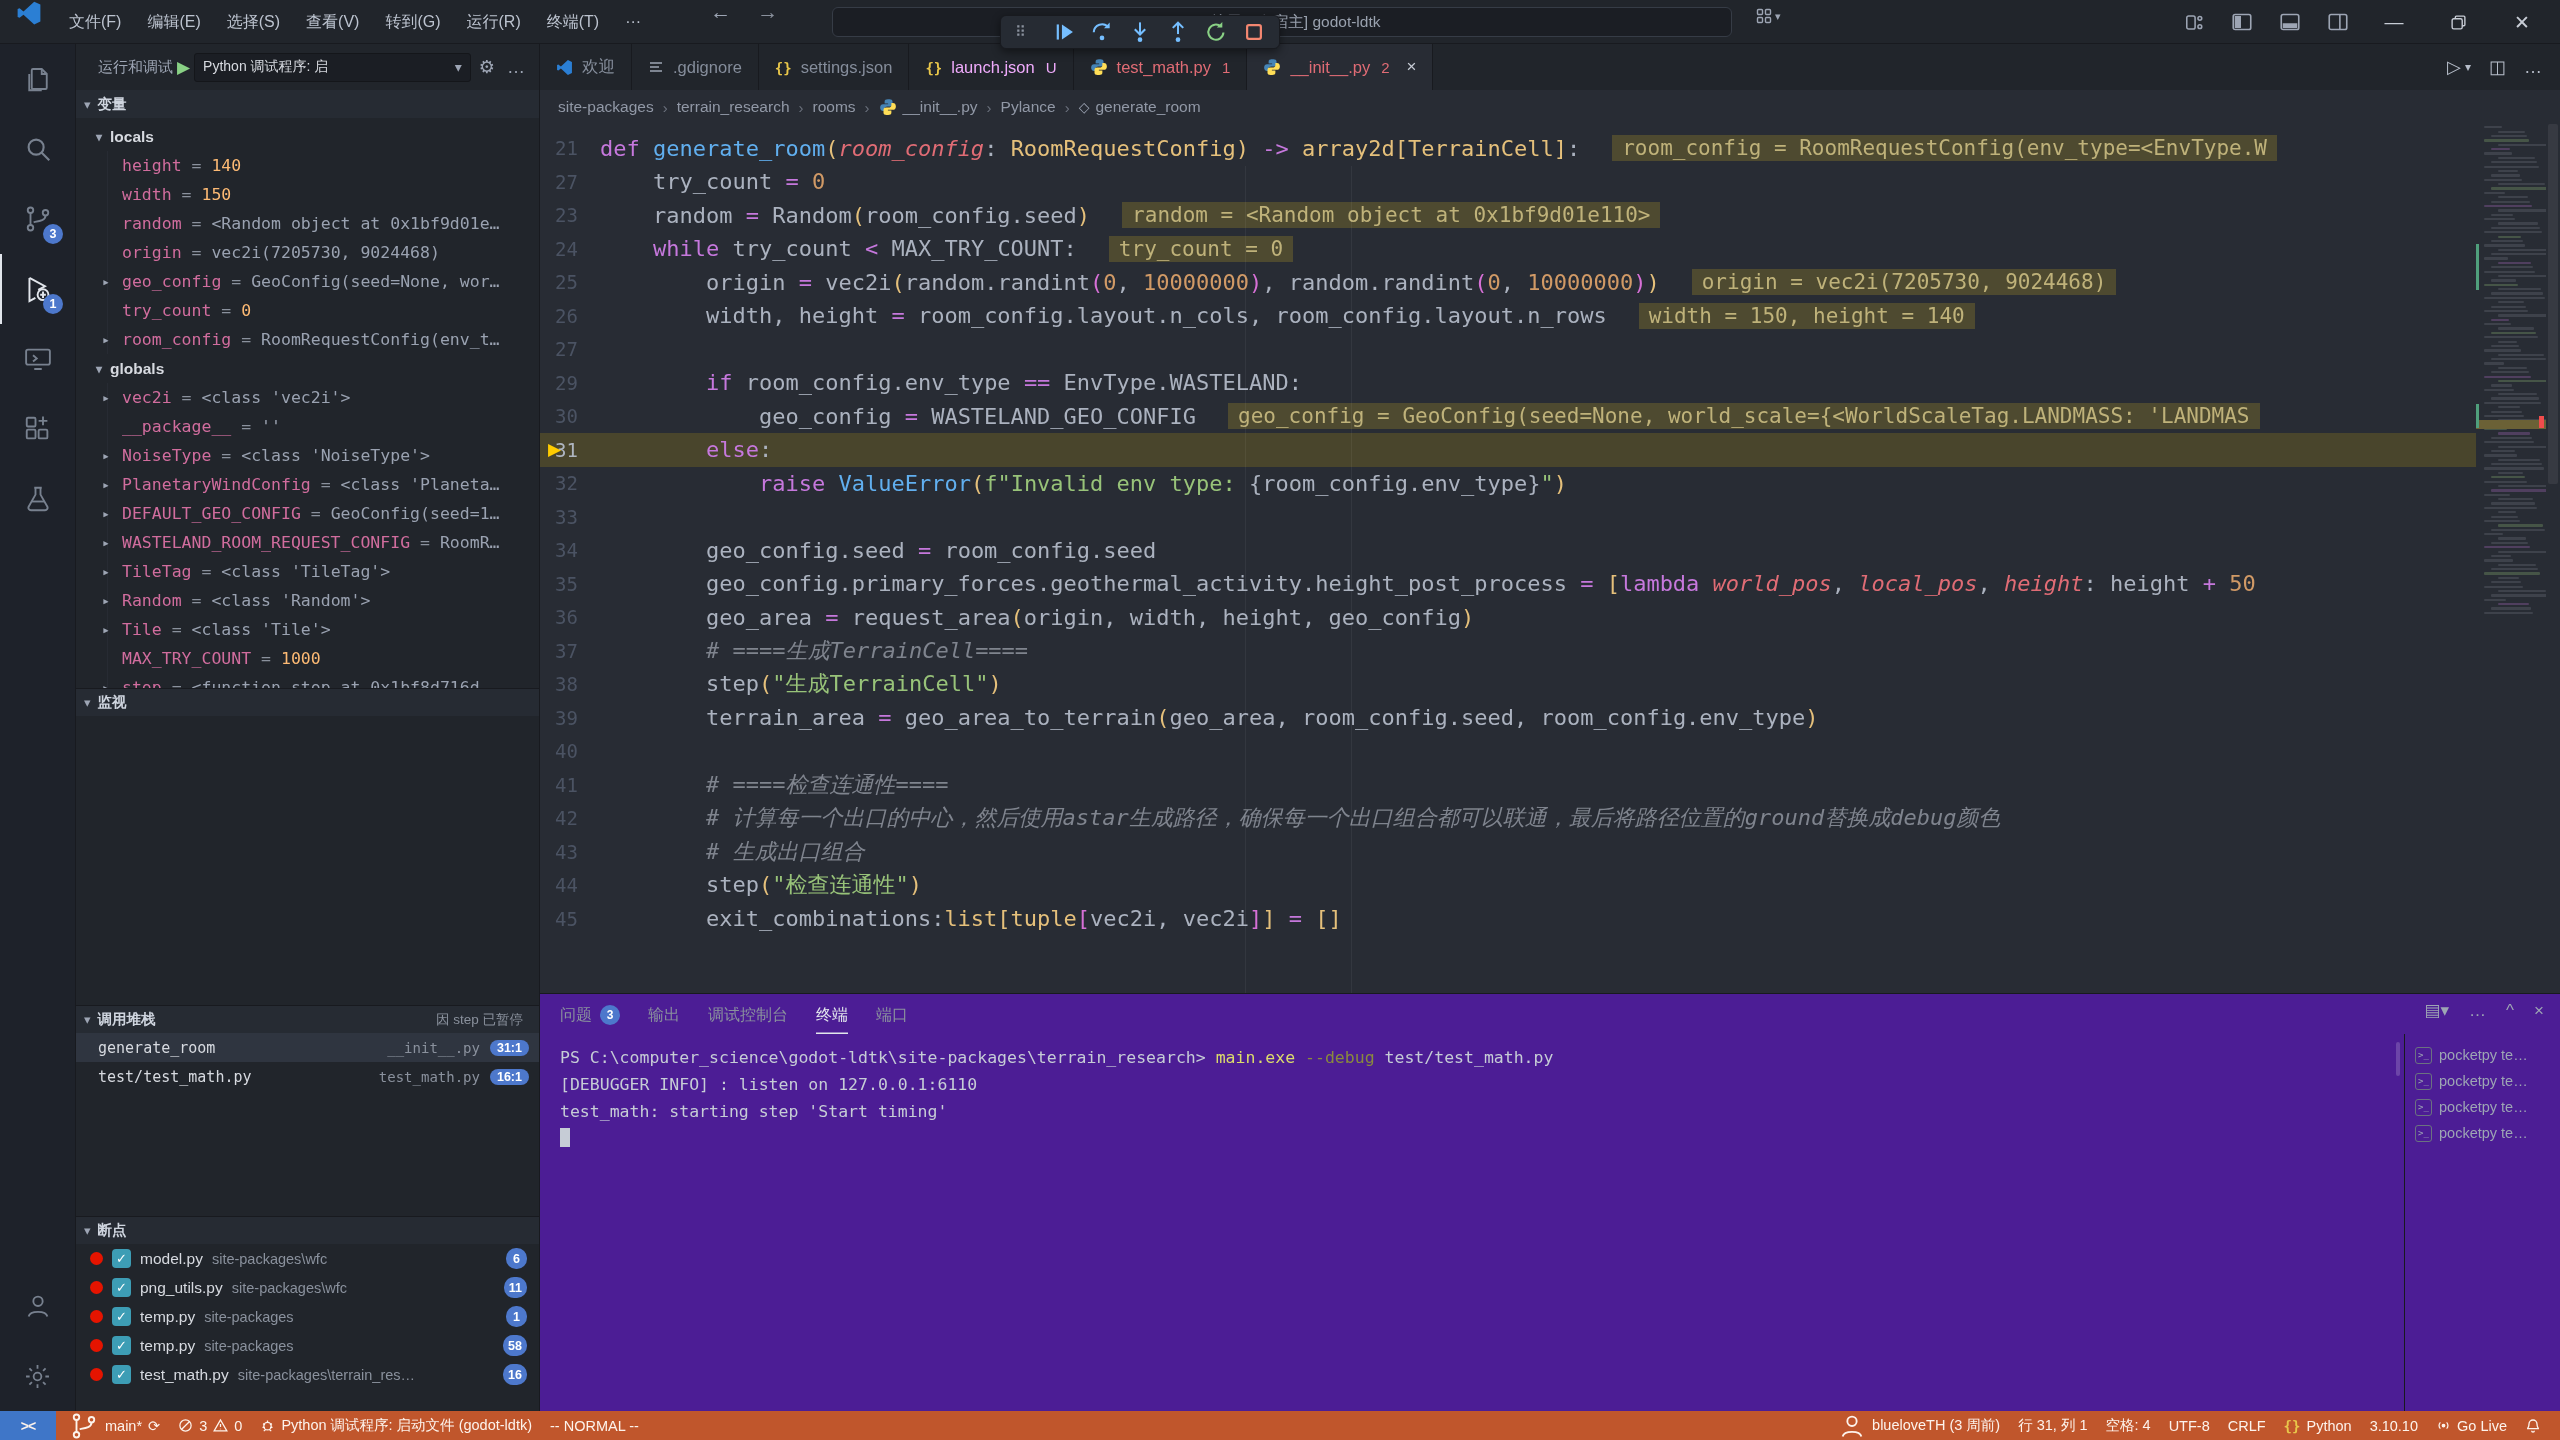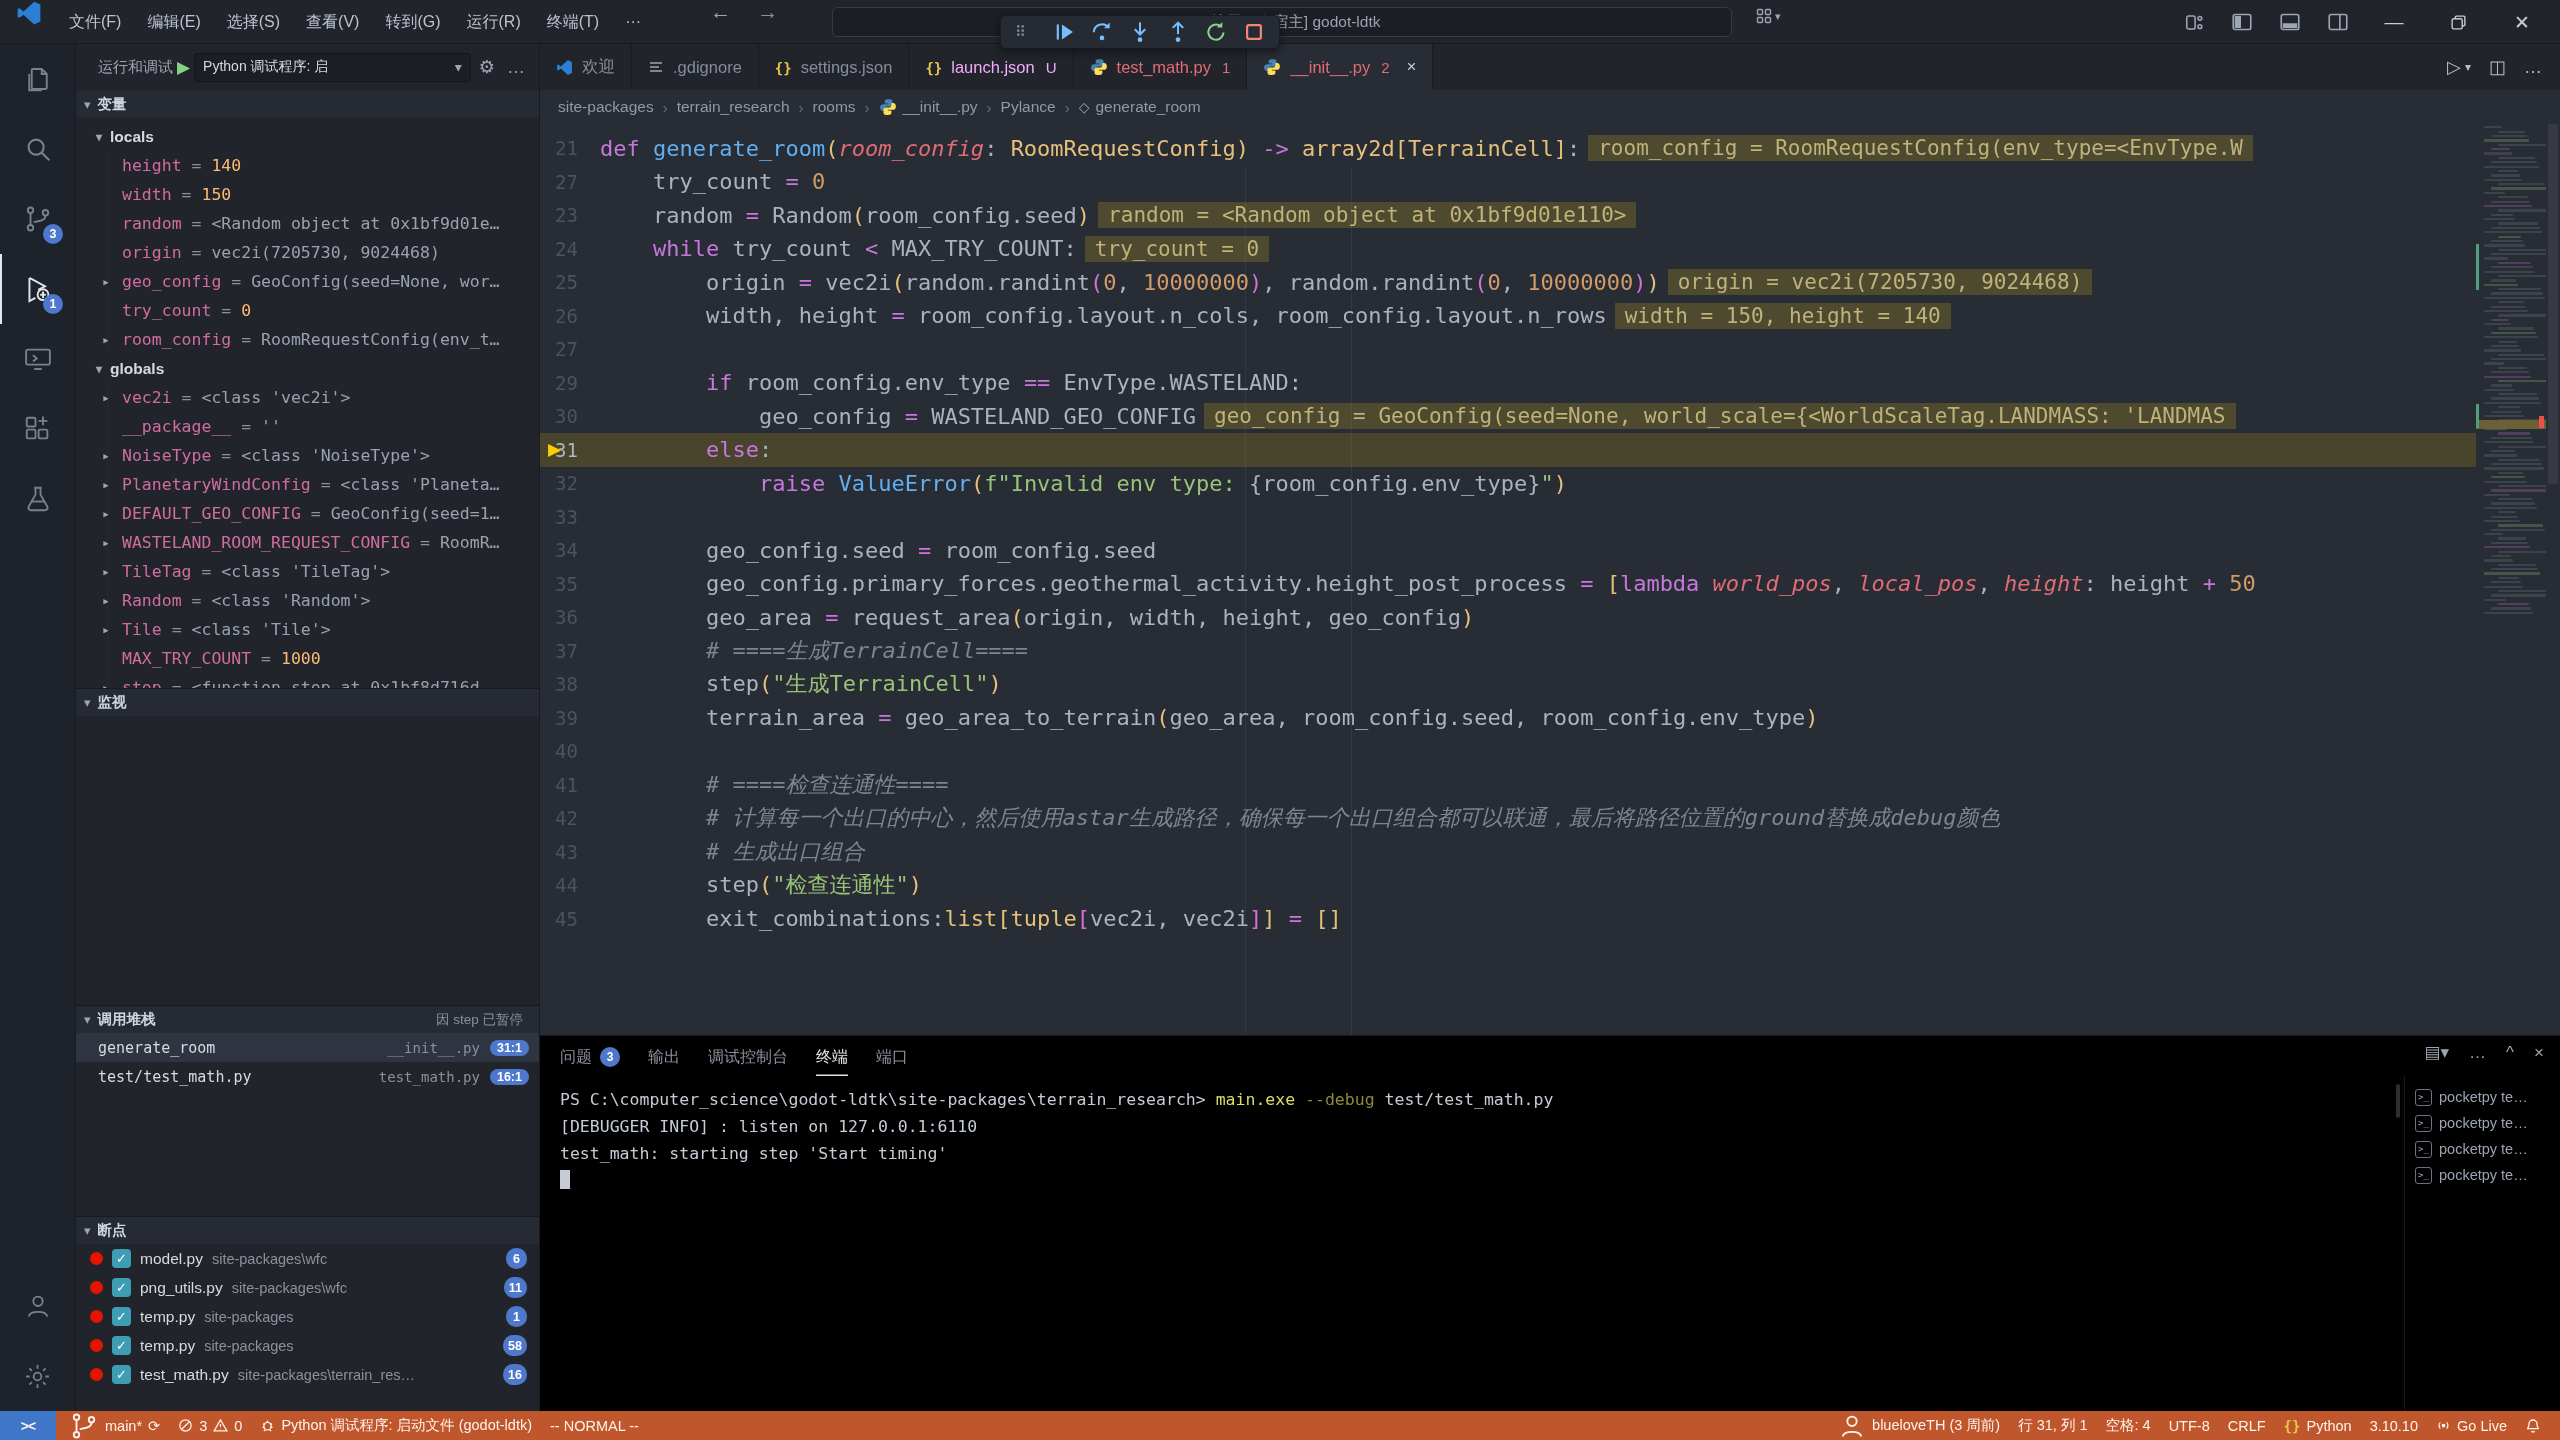--- a/index.html
+++ b/index.html
@@ -87,36 +87,36 @@
 
   .editor{flex:1;position:relative;overflow:hidden;background:#282c34}
   .codewrap{position:absolute;left:0;top:0;right:84px;bottom:0;overflow:hidden}
   .lines{margin-top:-26px}
   .cline{height:33.5px;display:flex;align-items:center;position:relative;white-space:pre}
   .cline .ln{width:60px;flex:0 0 auto;text-align:right;padding-right:22px;color:#4b5363;font-family:"DejaVu Sans Mono",monospace;font-size:19px}
   .cline.cur{background:#49452c}
   .cline.cur .ln{color:#aeb5c0}
   .curarrow{position:absolute;left:8px;color:#ffcc00;font-size:17px}
   .ctext{font-family:"DejaVu Sans Mono",monospace;font-size:22px;white-space:pre}
-  .hint{font-family:"DejaVu Sans Mono",monospace;font-size:21px;margin-left:8px;background:#4e4a30;color:#bfb27a;padding:1px 10px;white-space:pre;flex:0 0 auto}
+  .hint{font-family:"DejaVu Sans Mono",monospace;font-size:21px;margin-left:32px;background:#4e4a30;color:#bfb27a;padding:1px 10px;white-space:pre;flex:0 0 auto}
   .kw{color:#c678dd}.fn{color:#61afef}.ty{color:#e5c07b}.pr{color:#e06c75;font-style:italic}
   .st{color:#98c379}.nu{color:#d19a66}.cm{color:#7f848e;font-style:italic}.pl{color:#abb2bf}
   .op{color:#c678dd}.b1{color:#e5c07b}.b2{color:#d670d6}
   .iguide{position:absolute;top:42px;bottom:0;width:1px;background:rgba(255,255,255,.055)}
 
   .minimap{position:absolute;right:14px;top:0;width:70px;bottom:0;background:#282c34;overflow:hidden}
   .mm-bar{height:2.2px;margin:2.2px 4px 0 8px;background:rgba(171,178,191,.17);border-radius:1px}
   .mm-cur{position:absolute;left:0;right:0;height:9px;background:#6b6136}
   .mm-git{position:absolute;left:0;width:3px;background:#4f9f7c}
   .mm-err{position:absolute;right:2px;width:5px;height:12px;background:#f14c4c}
   .vscroll{position:absolute;right:0;top:0;width:14px;bottom:0}
   .vscroll .thumb{position:absolute;left:2px;right:2px;top:0;height:360px;background:rgba(255,255,255,.07);border-radius:2px}
 
   
-  .panel{height:376px;background:#000000;border-top:1px solid #181a1f;flex:0 0 auto;display:flex;flex-direction:column;position:relative}
+  .panel{height:418px;background:#4c1d95;border-top:1px solid #181a1f;flex:0 0 auto;display:flex;flex-direction:column;position:relative}
   .panel-tabs{height:40px;display:flex;align-items:center;padding-left:20px;gap:28px;flex:0 0 auto}
   .ptab{display:flex;align-items:center;gap:8px;color:#8a919d;font-size:16px;height:100%;padding-top:2px}
   .ptab.active{color:#e2e6ec;box-shadow:inset 0 -1.5px 0 #e2e6ec}
   .pbadge{background:#4d78cc;color:#fff;border-radius:10px;min-width:20px;height:20px;display:flex;align-items:center;justify-content:center;font-size:12px;font-weight:700;padding:0 5px}
   .panel-actions{position:absolute;right:16px;top:6px;display:flex;gap:20px;color:#9da5b4;font-size:17px;align-items:center}
   .panel-body{flex:1;display:flex;min-height:0}
   .term{flex:1;padding:10px 0 0 20px;font-family:"DejaVu Sans Mono",monospace;font-size:16.5px;line-height:27px;color:#c6ccd6;overflow:hidden;white-space:pre}
   .t-cmd{color:#dcdc6b}.t-flag{color:#8a8a3d}
   .cursor{display:inline-block;width:10px;height:19px;background:#c6ccd6;vertical-align:-3px}
   .term-side{width:156px;border-left:1px solid #181a1f;padding-top:8px;flex:0 0 auto}

